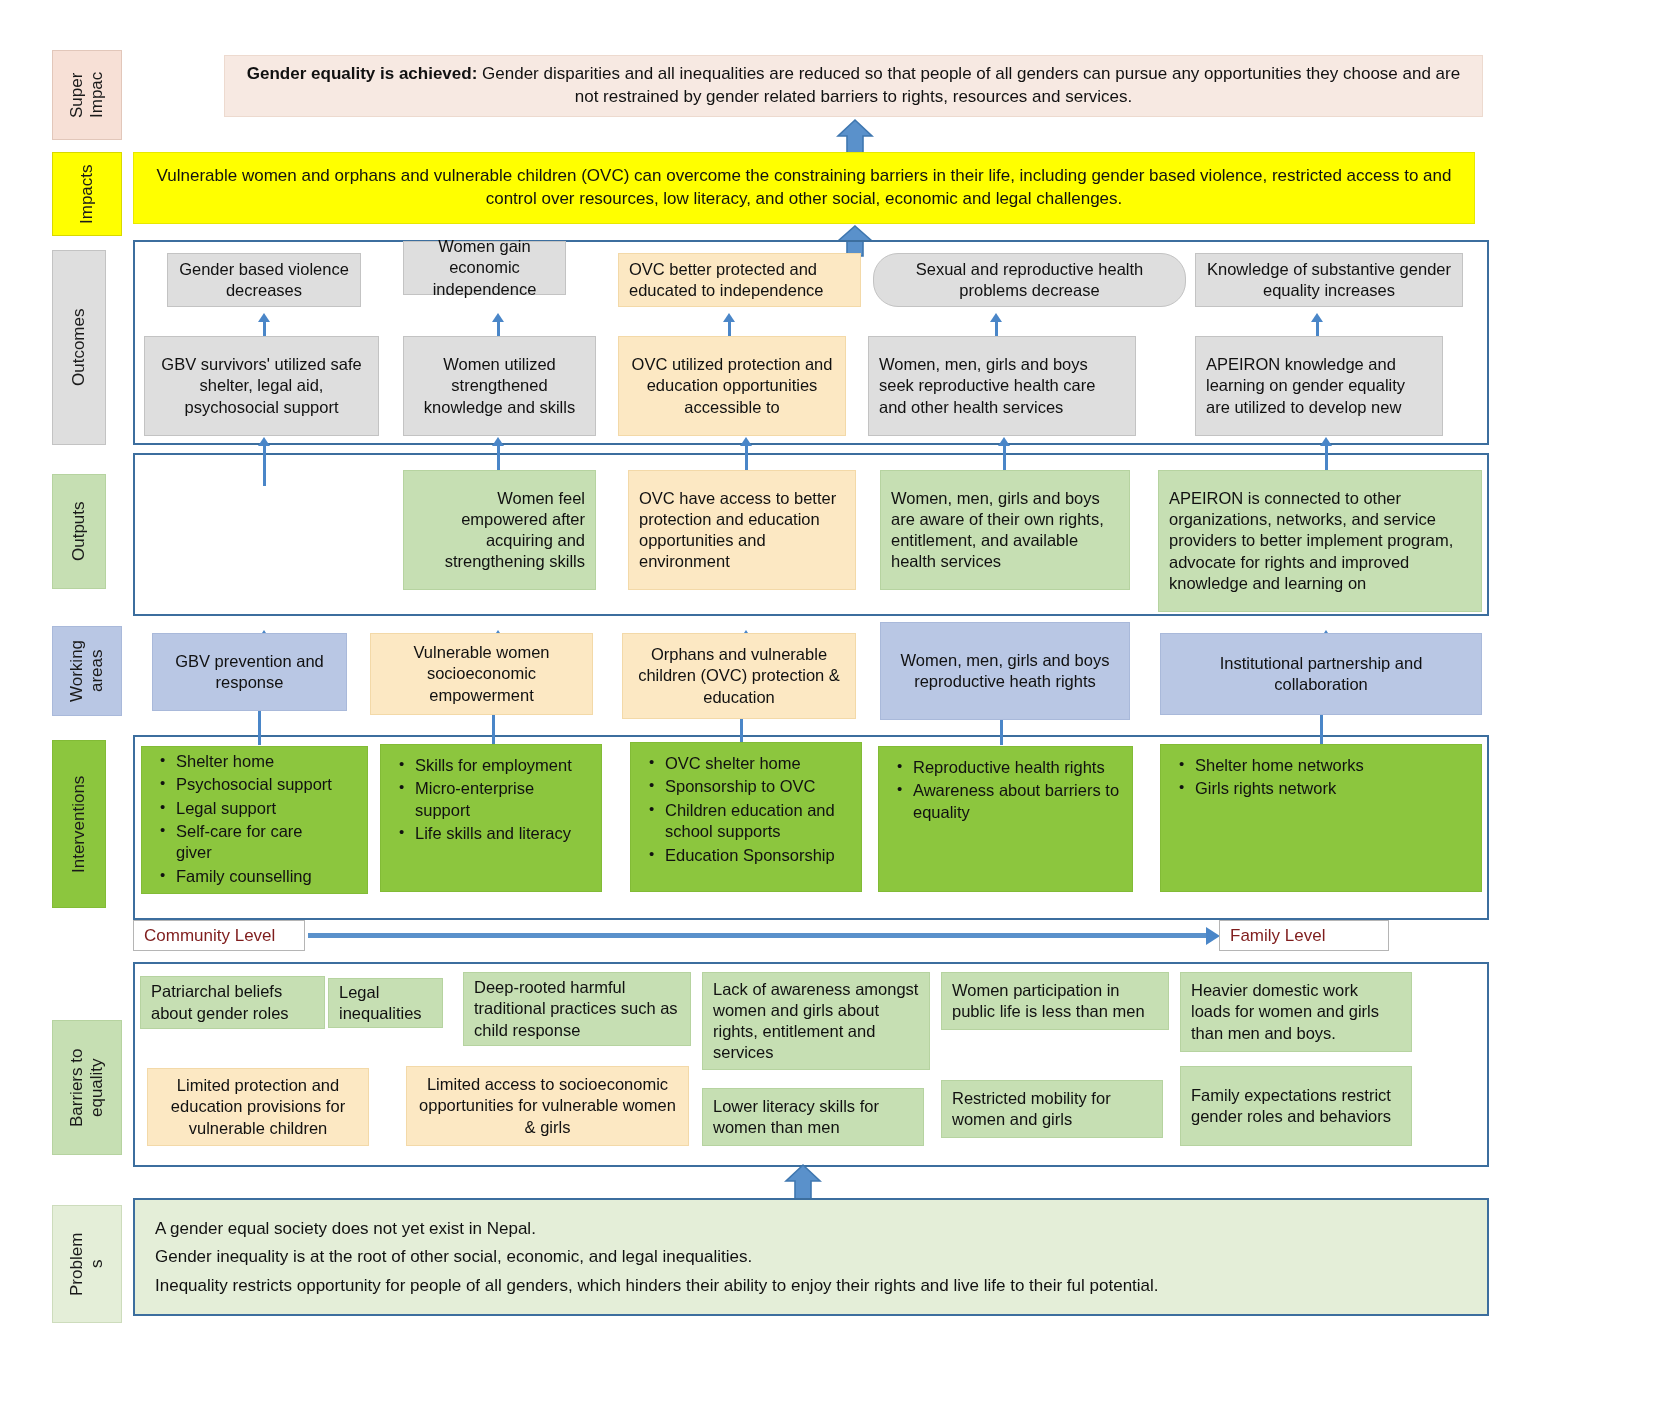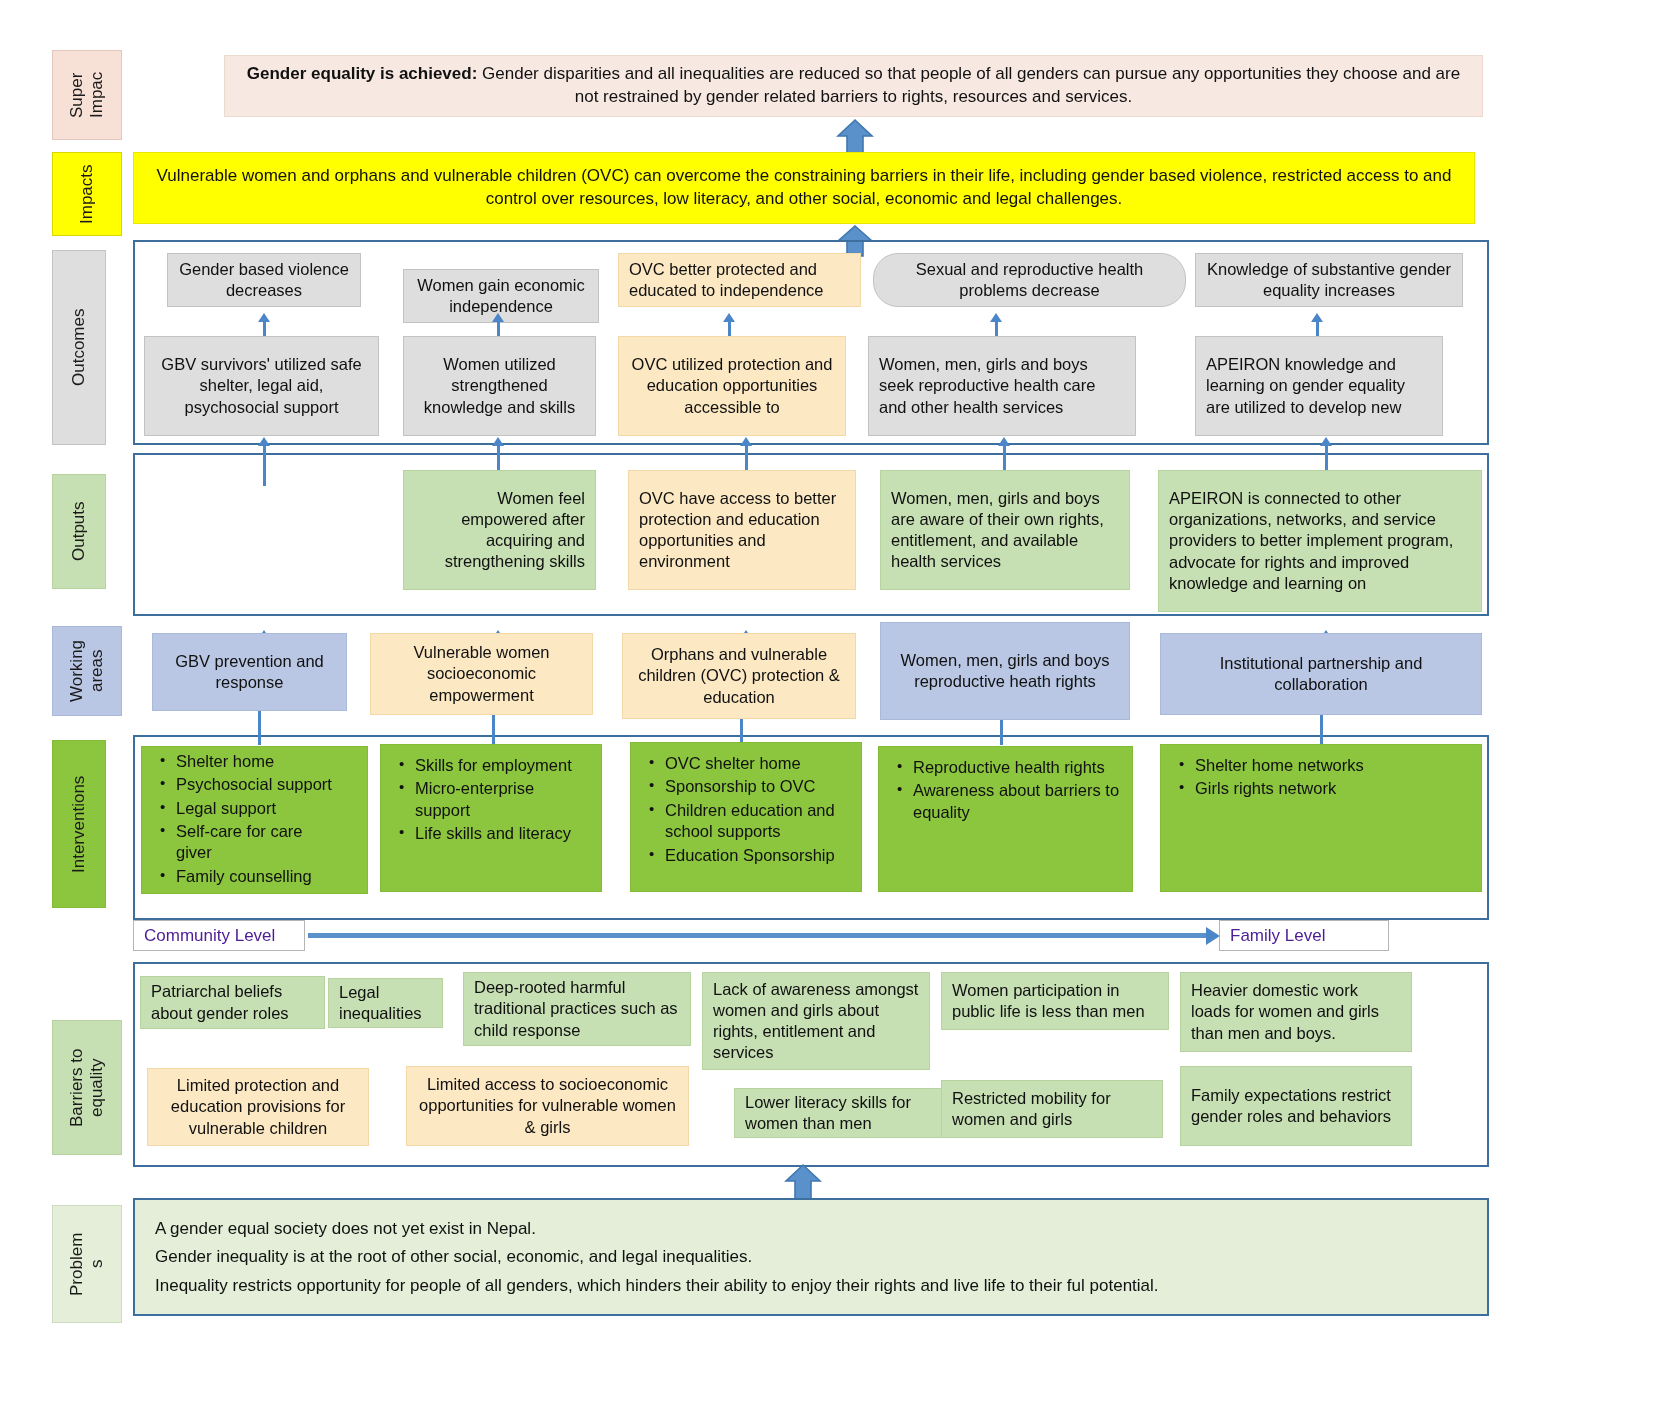--- a/index.html
+++ b/index.html
@@ -109,21 +109,21 @@
     width: 0; height: 0;
     border-top: 9px solid transparent;
     border-bottom: 9px solid transparent;
     border-left: 14px solid #4a86c8;
   }
   .levelbox {
     display: flex; align-items: center;
     border: 1px solid #b5b5b5;
     background: #ffffff;
     font-size: 17px;
-    color: #4c1d95;
+    color: #7f1d1d;
     padding: 0 10px;
   }
 
   .bold { font-weight: bold; }
   .probline { margin: 0 0 7px 0; font-size: 17px; line-height: 1.25; color: #111; }
 </style>
 </head>
 <body>
 
 <div id="canvas">
@@ -149,21 +149,21 @@
 
   <svg class="abs bigarrow" style="left:836px; top:225px;" width="38" height="32" viewBox="0 0 38 32">
     <polygon points="19,1 36,16 27,16 27,31 11,31 11,16 2,16" fill="#5a91cb" stroke="#3f77b0" stroke-width="1.6"></polygon>
   </svg>
 
   <div class="abs rail grey" style="left:52px; top:250px; width:54px; height:195px;">Outcomes</div>
 
   <div class="abs frame" style="left:133px; top:240px; width:1356px; height:205px;"></div>
 
   <div class="abs box grey center" style="left:167px; top:253px; width:194px; height:54px;">Gender based violence decreases</div>
-  <div class="abs box grey center" style="left:403px; top:269px; width:196px; height:54px;">Women gain economic independence</div>
+  <div class="abs box grey center" style="left:403px; top:241px; width:163px; height:54px;">Women gain economic independence</div>
   <div class="abs box cream left" style="left:618px; top:253px; width:243px; height:54px;">OVC better protected and educated to independence</div>
   <div class="abs box grey center" style="left:873px; top:253px; width:313px; height:54px;border-radius:25px;">Sexual and reproductive health problems decrease</div>
   <div class="abs box grey center" style="left:1195px; top:253px; width:268px; height:54px;">Knowledge of substantive gender equality increases</div>
 
   <div class="abs connector" style="left:258px; top:313px;">
     <div class="arrowhead"></div>
       <div class="vline" style="width:3px;height:22px;"></div>
   </div>
   <div class="abs connector" style="left:492px; top:313px;">
     <div class="arrowhead"></div>
@@ -315,21 +315,21 @@
 
   <div class="abs box lgreen left" style="left:140px; top:976px; width:185px; height:53px;">Patriarchal beliefs about gender roles</div>
   <div class="abs box lgreen left" style="left:328px; top:978px; width:115px; height:50px;">Legal inequalities</div>
   <div class="abs box lgreen left" style="left:463px; top:972px; width:228px; height:74px;">Deep-rooted harmful traditional practices such as child response</div>
   <div class="abs box lgreen left" style="left:702px; top:972px; width:228px; height:98px;">Lack of awareness amongst women and girls about rights, entitlement and services</div>
   <div class="abs box lgreen left" style="left:941px; top:972px; width:228px; height:58px;">Women participation in public life is less than men</div>
   <div class="abs box lgreen left" style="left:1180px; top:972px; width:232px; height:80px;">Heavier domestic work loads for women and girls than men and boys.</div>
 
   <div class="abs box cream center" style="left:147px; top:1068px; width:222px; height:78px;">Limited protection and education provisions for vulnerable children</div>
   <div class="abs box cream center" style="left:406px; top:1066px; width:283px; height:80px;">Limited access to socioeconomic opportunities for vulnerable women &amp; girls</div>
-  <div class="abs box lgreen left" style="left:702px; top:1088px; width:222px; height:50px;margin-left:32px;">Lower literacy skills for women than men</div>
+  <div class="abs box lgreen left" style="left:702px; top:1088px; width:222px; height:58px;">Lower literacy skills for women than men</div>
   <div class="abs box lgreen left" style="left:941px; top:1080px; width:222px; height:58px;">Restricted mobility for women and girls</div>
   <div class="abs box lgreen left" style="left:1180px; top:1066px; width:232px; height:80px;">Family expectations restrict gender roles and behaviors</div>
 
   <svg class="abs bigarrow" style="left:784px; top:1163px;" width="38" height="38" viewBox="0 0 38 38">
     <polygon points="19,2 36,18 27,18 27,36 11,36 11,18 2,18" fill="#5a91cb" stroke="#3f77b0" stroke-width="1.6"></polygon>
   </svg>
 
   <div class="abs rail vpale" style="left:52px; top:1205px; width:70px; height:118px;">Problem
 s</div>
 

